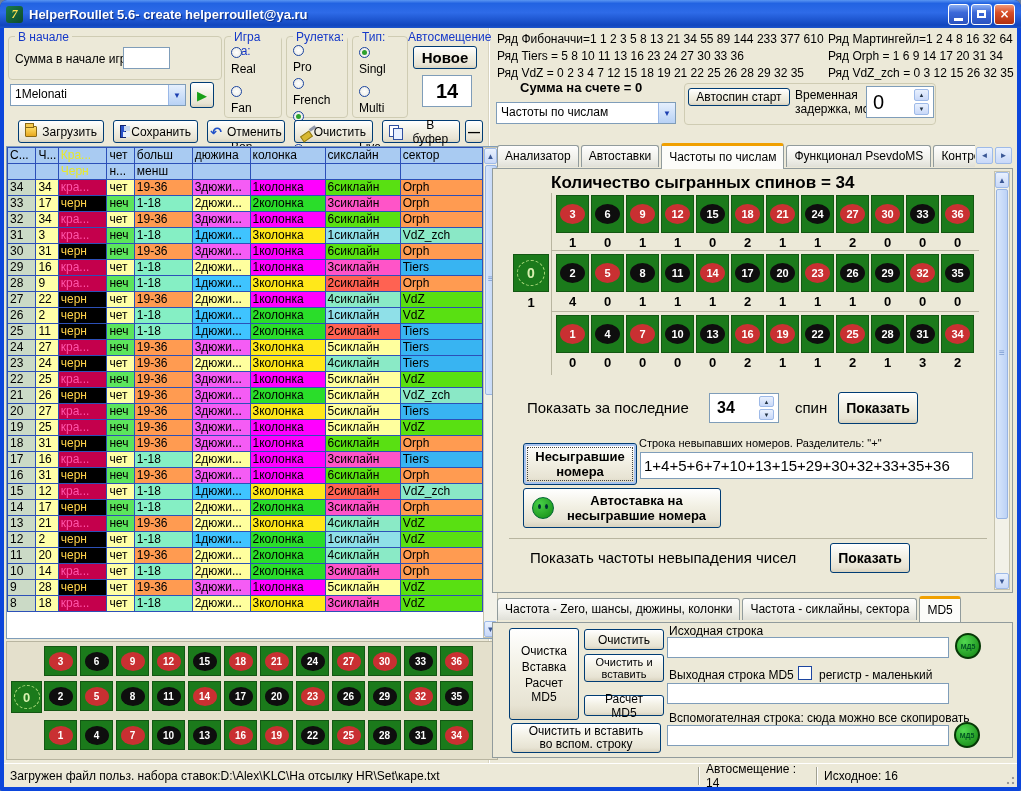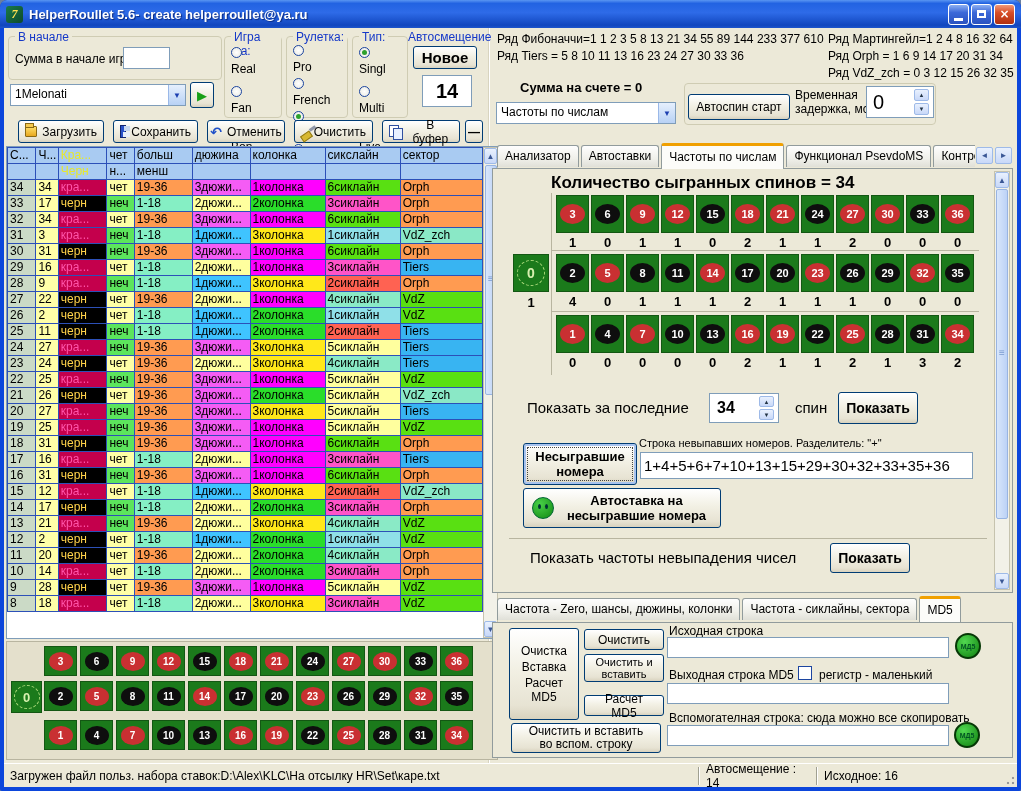--- a/index.html
+++ b/index.html
@@ -699,35 +699,36 @@
           </span>
           <span class="ncell">
             <span class="disc r">34</span>
           </span>
         </div>
     </div>
 
     <div class="abs" style="left:493px;top:3px;width:330px;">
         <div class="series-line">Ряд Фибоначчи=1 1 2 3 5 8 13 21 34 55 89 144 233 377 610</div>
         <div class="series-line">Ряд Tiers = 5 8 10 11 13 16 23 24 27 30 33 36</div>
+        <div class="series-line">Ряд VdZ = 0 2 3 4 7 12 15 18 19 21 22 25 26 28 29 32 35</div>
       </div>
     <div class="abs" style="left:824px;top:3px;width:188px;overflow:hidden;white-space:nowrap;">
         <div class="series-line">Ряд Мартингейл=1 2 4 8 16 32 64 128 2</div>
         <div class="series-line">Ряд Orph = 1 6 9 14 17 20 31 34</div>
         <div class="series-line">Ряд VdZ_zch = 0 3 12 15 26 32 35</div>
       </div>
 
     <div class="abs" style="left:516px;top:52px;font-size:13px;font-weight:bold;">Сумма на счете = 0</div>
     <div class="abs combo" style="left:492px;top:74px;width:180px;height:22px;">
       <span class="cval">Частоты по числам</span>
       <span class="carrow">▼</span>
     </div>
 
     <div class="abs groupbox" style="left:680px;top:55px;width:252px;height:42px;"></div>
-    <button class="abs btn" style="left:684px;top:60px;width:102px;height:26px;margin-top:6px;">Автоспин старт</button>
+    <button class="abs btn" style="left:684px;top:60px;width:102px;height:18px;">Автоспин старт</button>
     <div class="abs lbl" style="left:791px;top:60px;line-height:14px;">
       <div>Временная</div>
       <div>задержка, мс</div>
     </div>
     <div class="abs xp-input" style="left:862px;top:58px;width:68px;height:32px;display:flex;align-items:center;">
       <span style="flex:1;font-size:20px;padding-left:3px;">0</span>
       <span class="spin-arrows" style="padding-right:1px;">
         <span class="sa">▲</span>
         <span class="sa">▼</span>
       </span>

